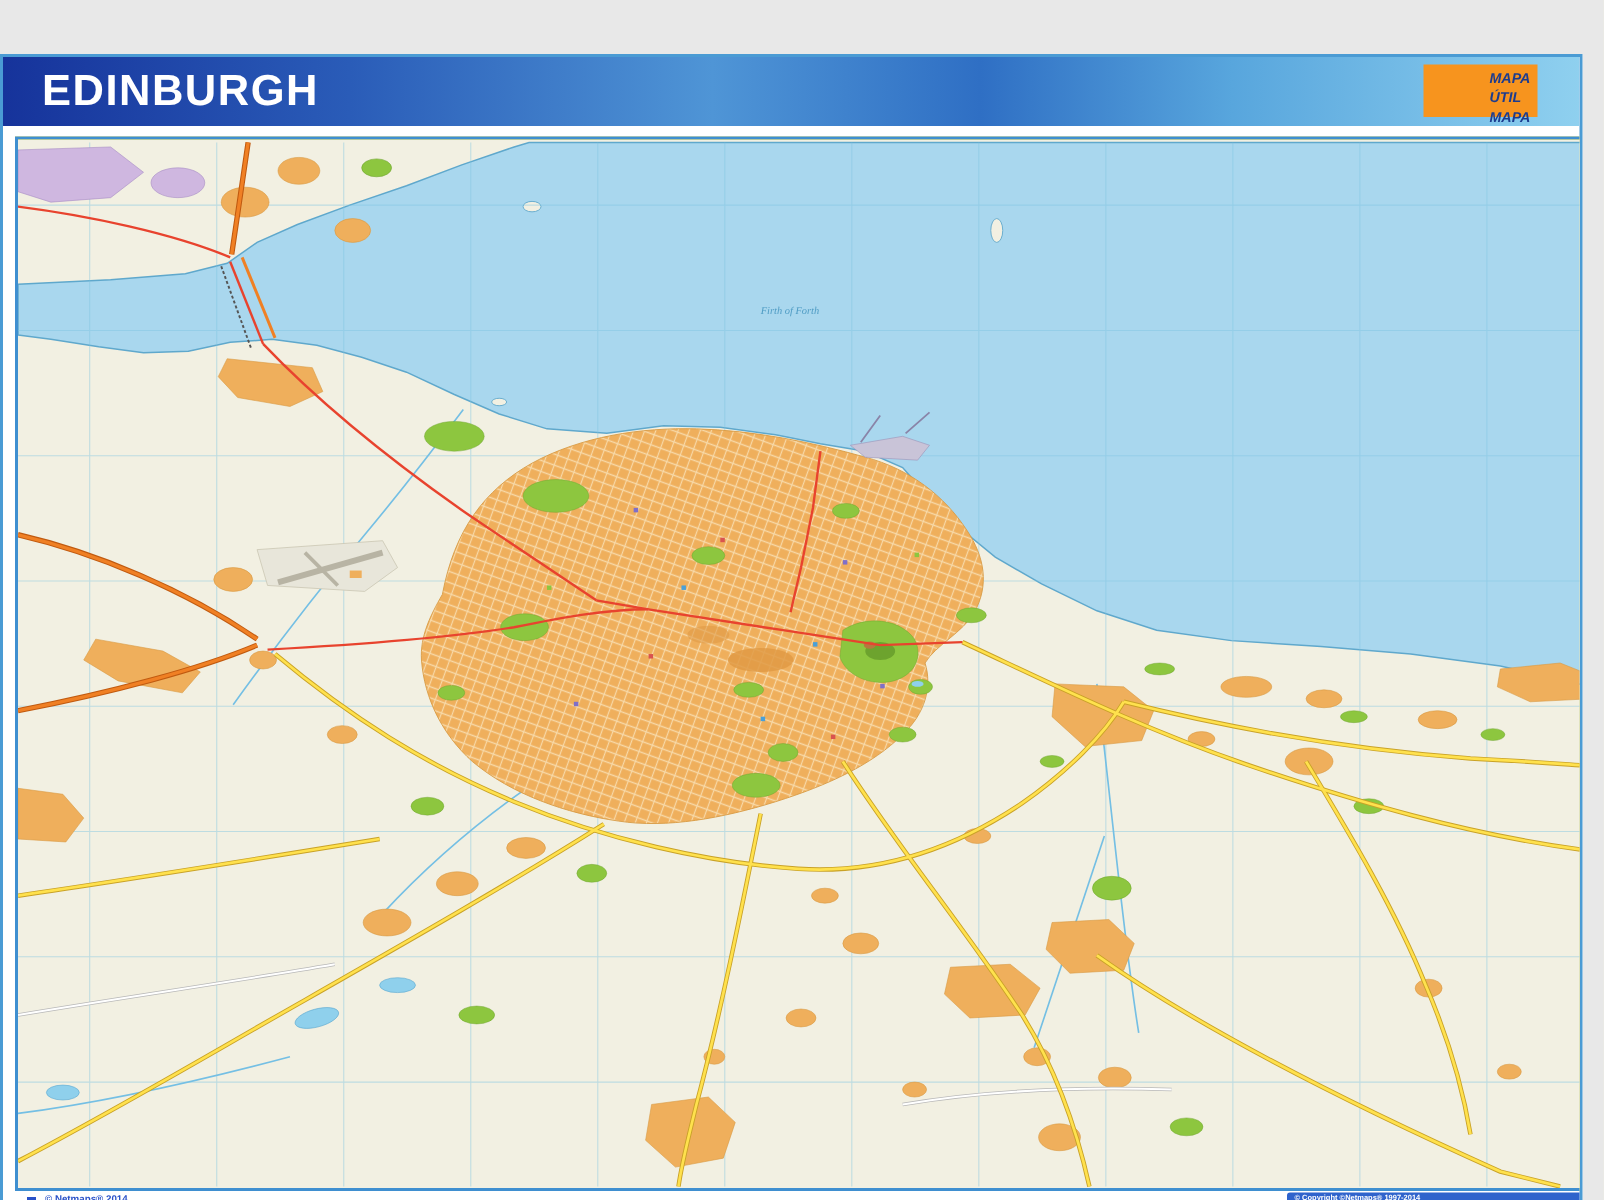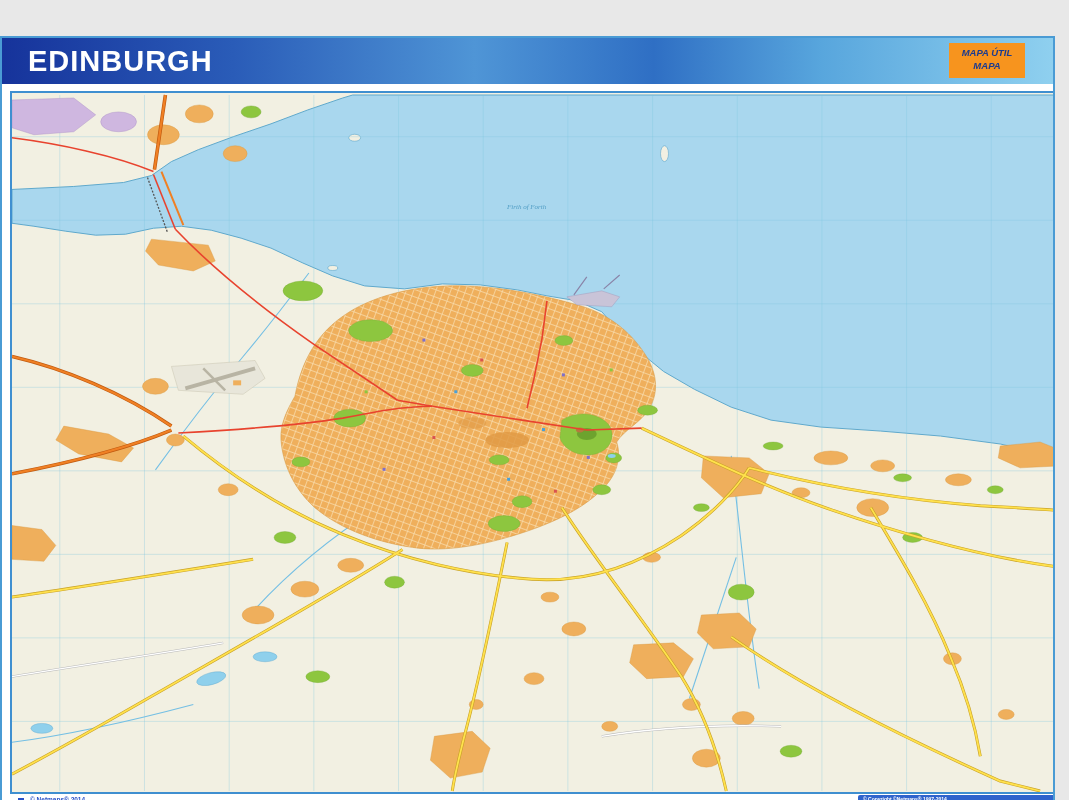--- a/index.html
+++ b/index.html
@@ -13,22 +13,23 @@
     background:linear-gradient(90deg,#16339b 0%,#2a5cb8 22%,#4f95d6 45%,#2f6fc4 62%,#58a6dd 78%,#8fd0ef 100%);
     display:flex;align-items:center;
   }
   .title{
     color:#ffffff;font-size:29px;font-weight:bold;letter-spacing:1px;
     padding-left:26px;
   }
   .badge{
     position:absolute;right:28px;top:5px;width:76px;height:35px;
     background:#f7941e;color:#1d3c8f;font-weight:bold;font-size:9.5px;
-    text-align:center;line-height:1.35;padding-top:4px;box-sizing:border-box;
+    line-height:1.35;padding-top:4px;box-sizing:border-box;
     font-style:italic;
+    padding-left:44px;
   }
   .mapwrap{
     position:absolute;left:8px;top:53px;width:1053px;height:703px;
     border:2px solid #3f8fd0;box-sizing:border-box;background:#fde047;
   }
   .mapwrap svg{display:block;width:100%;height:100%;}
   .footer-left{
     position:absolute;left:28px;top:758px;font-size:6px;line-height:8px;color:#2a52c8;
   }
   .footer-left .mark{position:absolute;left:-12px;top:2px;width:6px;height:4px;background:#2a52c8;}

